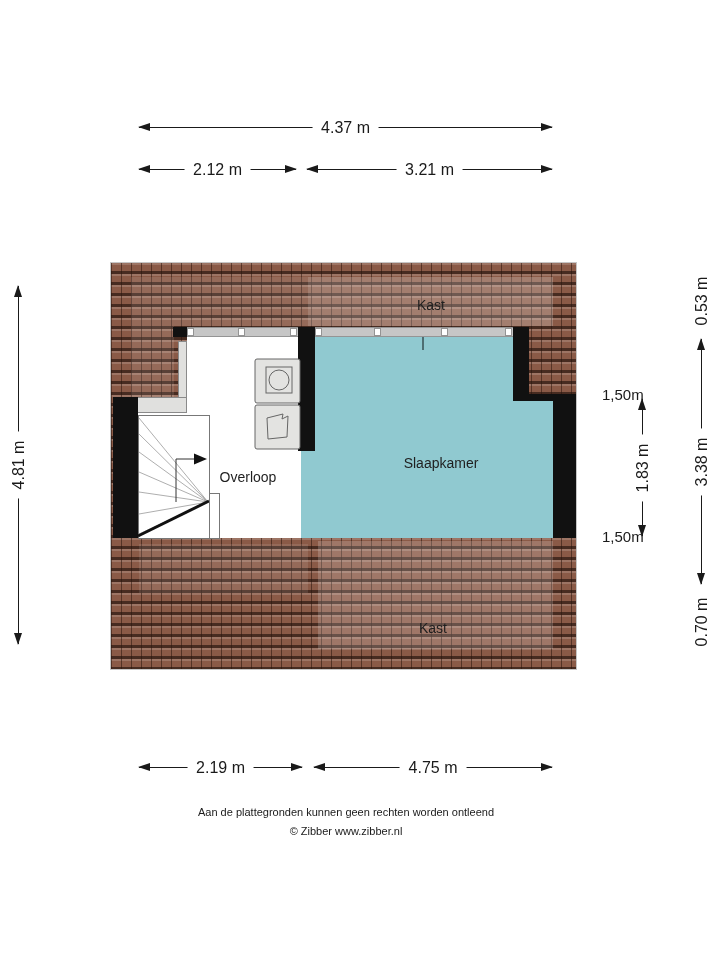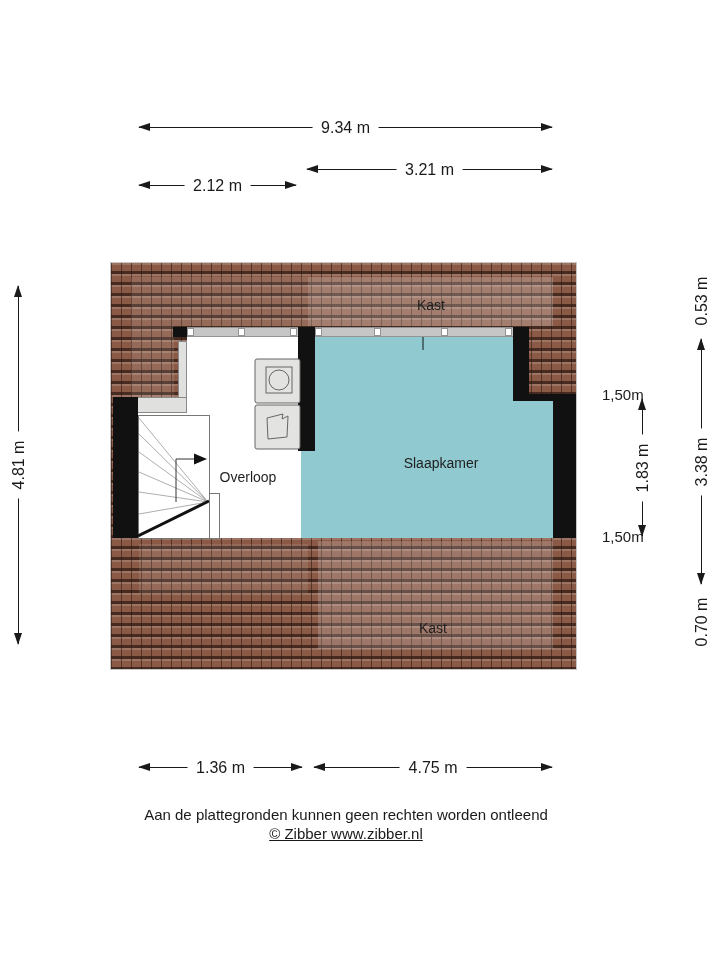--- a/index.html
+++ b/index.html
@@ -48,32 +48,32 @@
   .room-teal{position:absolute;background:#90c9d0;}
   .wall{position:absolute;background:#111111;}
   .winband{position:absolute;height:10px;background:#c6c6c6;
     border-top:1px solid #949494;border-bottom:1px solid #949494;box-sizing:border-box;}
   .mullion{position:absolute;top:0px;width:7px;height:8px;background:#ffffff;
     border:1px solid #949494;box-sizing:border-box;}
   .platform{position:absolute;background:#e0e0de;border:1px solid #8a8a8a;box-sizing:border-box;}
   .room-label{position:absolute;font-size:14px;text-align:center;color:#1f1f1f;white-space:nowrap;}
   .tickmark{position:absolute;background:#4e6e72;}
 
-  .footer{position:absolute;left:0;width:692px;text-align:center;font-size:15px;}
+  .footer{position:absolute;left:0;width:692px;text-align:center;font-size:11px;}
 </style>
 </head>
 <body>
 
 <div class="dim-h" style="left:138px;top:121px;width:415px;">
   <span class="ah l"></span>
   <span class="line"></span>
   <span class="ah r"></span>
-  <span class="lbl">9.34 m</span>
+  <span class="lbl">4.37 m</span>
 </div>
-<div class="dim-h" style="left:138px;top:179px;width:159px;">
+<div class="dim-h" style="left:138px;top:163px;width:159px;">
   <span class="ah l"></span>
   <span class="line"></span>
   <span class="ah r"></span>
   <span class="lbl">2.12 m</span>
 </div>
 <div class="dim-h" style="left:306px;top:163px;width:247px;">
   <span class="ah l"></span>
   <span class="line"></span>
   <span class="ah r"></span>
   <span class="lbl">3.21 m</span>
@@ -176,23 +176,23 @@
   <div class="room-label" style="left:270px;top:34px;width:100px;">Kast</div>
   <div class="room-label" style="left:250px;top:192px;width:160px;">Slaapkamer</div>
   <div class="room-label" style="left:87px;top:206px;width:100px;">Overloop</div>
   <div class="room-label" style="left:272px;top:357px;width:100px;">Kast</div>
 </div>
 
 <div class="dim-h" style="left:138px;top:761px;width:165px;">
   <span class="ah l"></span>
   <span class="line"></span>
   <span class="ah r"></span>
-  <span class="lbl">1.36 m</span>
+  <span class="lbl">2.19 m</span>
 </div>
 <div class="dim-h" style="left:313px;top:761px;width:240px;">
   <span class="ah l"></span>
   <span class="line"></span>
   <span class="ah r"></span>
   <span class="lbl">4.75 m</span>
 </div>
 
 <div class="footer" style="top:806px;">Aan de plattegronden kunnen geen rechten worden ontleend</div>
-<div class="footer" style="top:825px;text-decoration:underline;">© Zibber www.zibber.nl</div>
+<div class="footer" style="top:825px;">© Zibber www.zibber.nl</div>
 
 </body></html>

